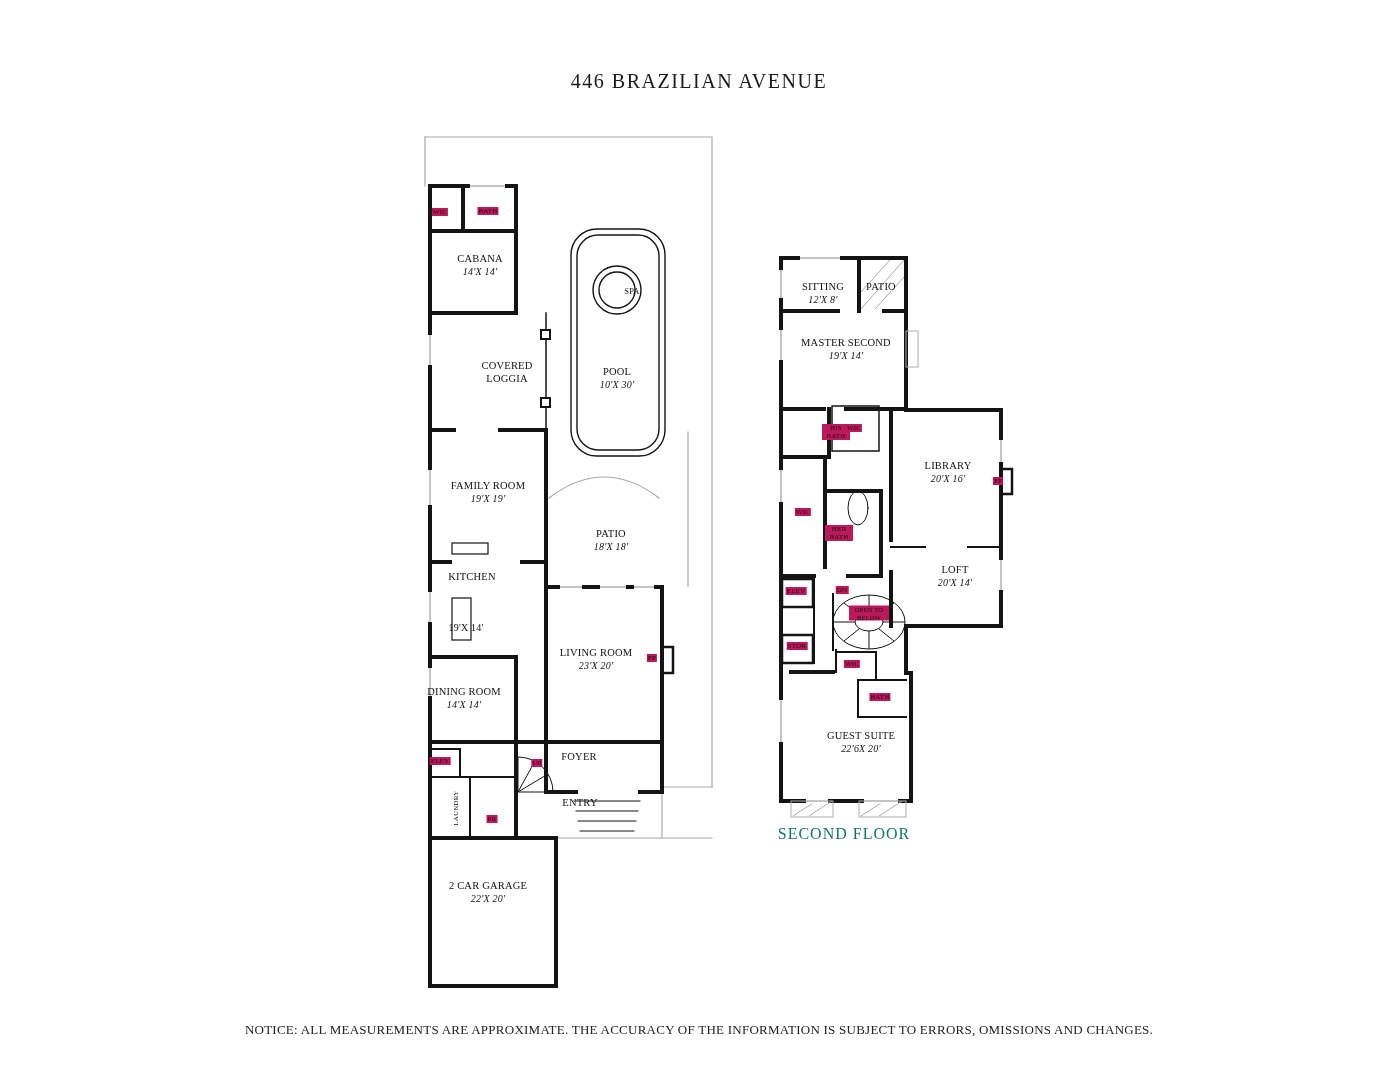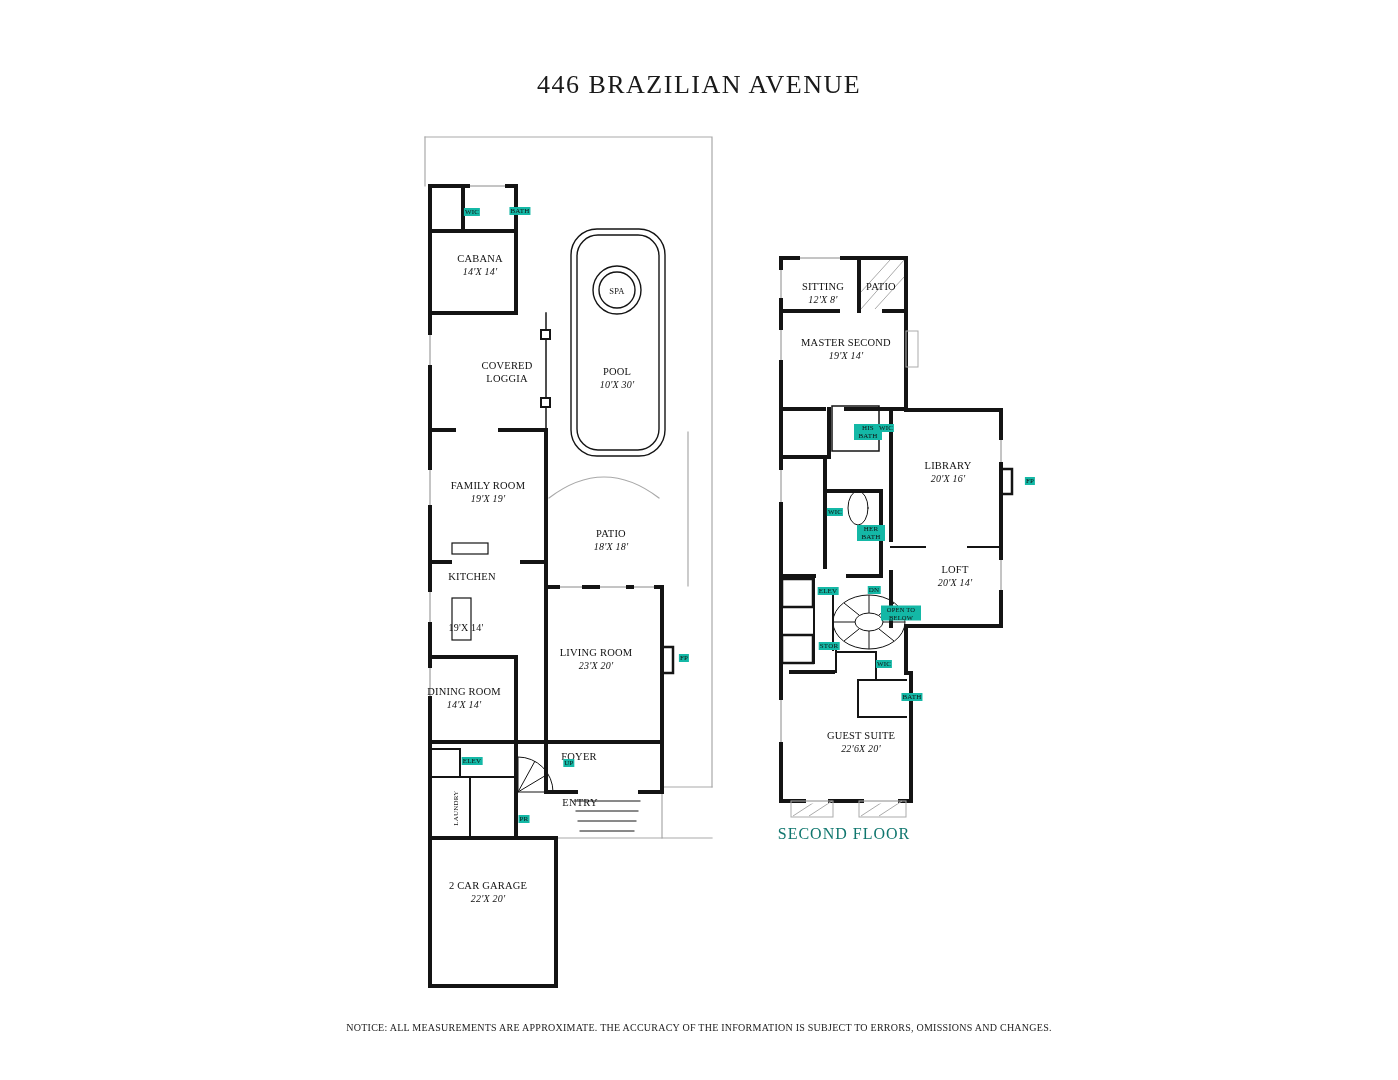--- a/index.html
+++ b/index.html
@@ -5,41 +5,41 @@
   * { box-sizing: border-box; }
   html, body { margin: 0; padding: 0; background: #ffffff; }
   .canvas {
     position: relative; width: 1398px; height: 1080px; background: #ffffff;
     overflow: hidden; color: #141414;
     font-family: "Liberation Serif", "DejaVu Serif", serif;
   }
   .plan-svg { position: absolute; left: 0; top: 0; }
   .title {
     position: absolute; top: 70px; left: 0; width: 100%; text-align: center;
-    font-size: 26px; letter-spacing: 1.5px; color: #1a1a1a;
+    font-size: 20px; letter-spacing: 1.5px; color: #1a1a1a;
   }
   .lbl {
     position: absolute; transform: translate(-50%, -50%); text-align: center;
     font-size: 10.5px; line-height: 12.5px; letter-spacing: 0.2px;
     white-space: nowrap; color: #111;
   }
   .lbl .dims { font-size: 10px; font-style: italic; }
-  .sm  { font-size: 8.5px; line-height: 10px; }
+  .sm  { font-size: 8.5px; line-height: 10px; margin-left: 15px; }
   .xs  { font-size: 7px;  line-height: 8px; }
   .xxs { font-size: 6.5px; line-height: 7.5px; }
   .wrap { white-space: normal; }
   .vert { writing-mode: vertical-rl; transform: translate(-50%, -50%) rotate(180deg); }
-  .boxed { background: #14b8a6; padding: 0 1px; margin-left: 32px; }
+  .boxed { background: #be185d; padding: 0 1px; }
   .floor-heading {
     position: absolute; transform: translate(-50%, -50%);
     font-size: 16px; letter-spacing: 1px; color: #0f766e;
   }
   .notice {
     position: absolute; top: 1022px; left: 0; width: 100%; text-align: center;
-    font-size: 10px; letter-spacing: 0.25px; color: #222;
+    font-size: 13px; letter-spacing: 0.25px; color: #222;
   }
 </style>
 </head>
 <body>
 
 <div class="canvas">
 
   <div class="title">446 BRAZILIAN AVENUE</div>
 
   <svg class="plan-svg" width="1398" height="1080" viewBox="0 0 1398 1080">

